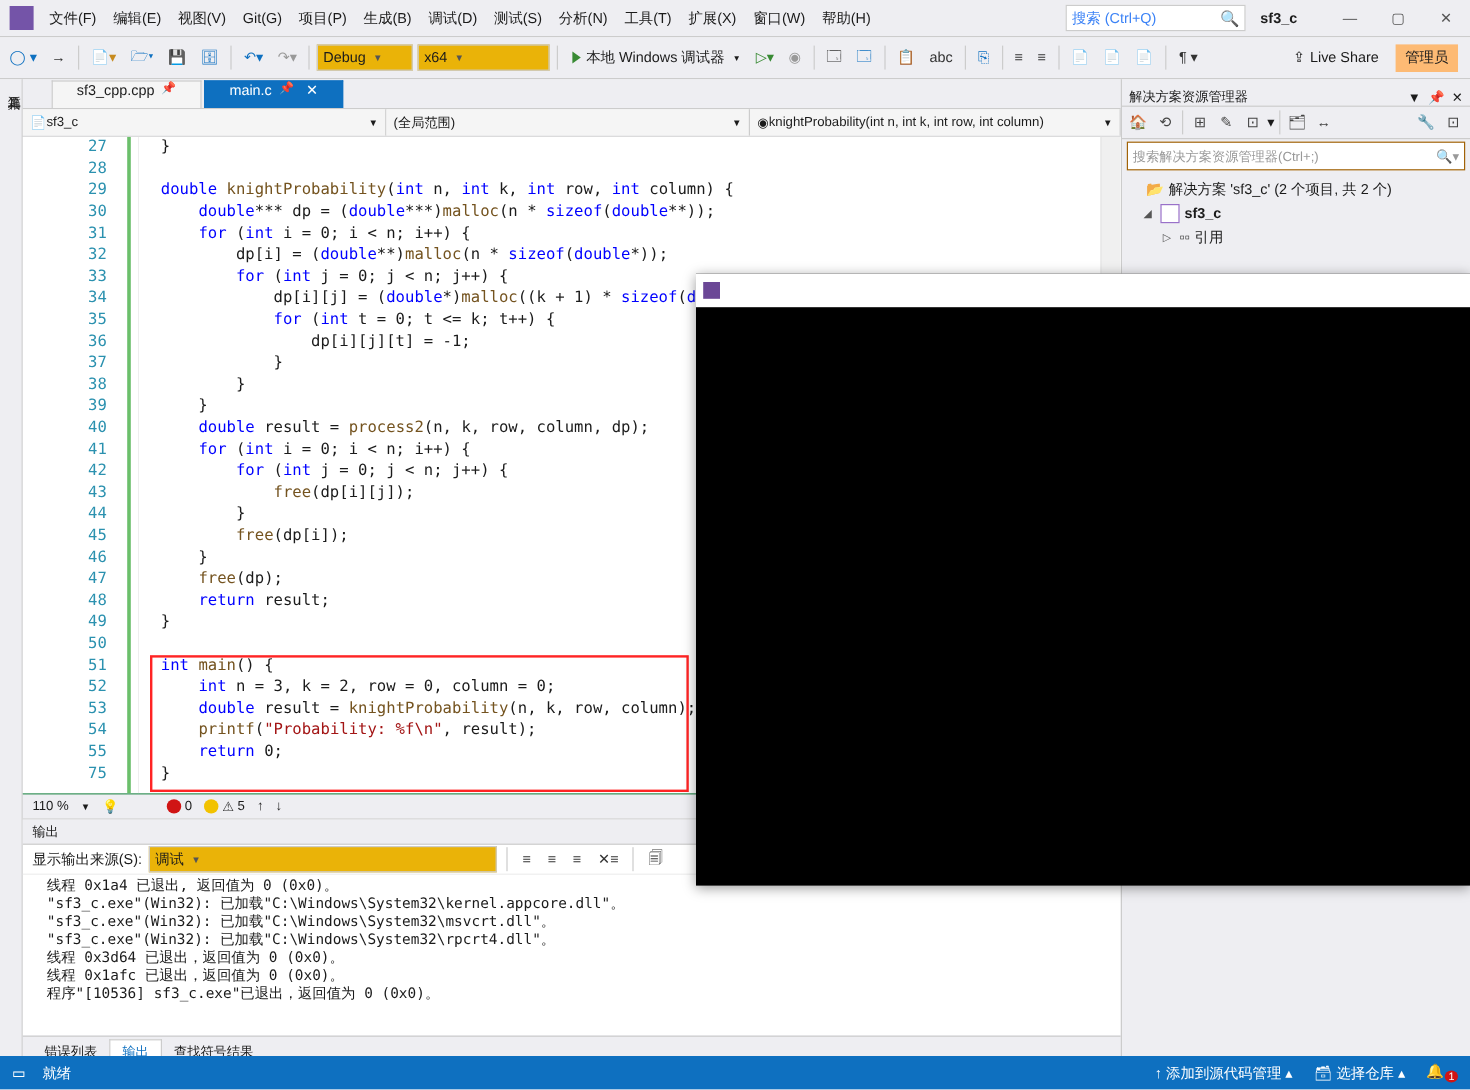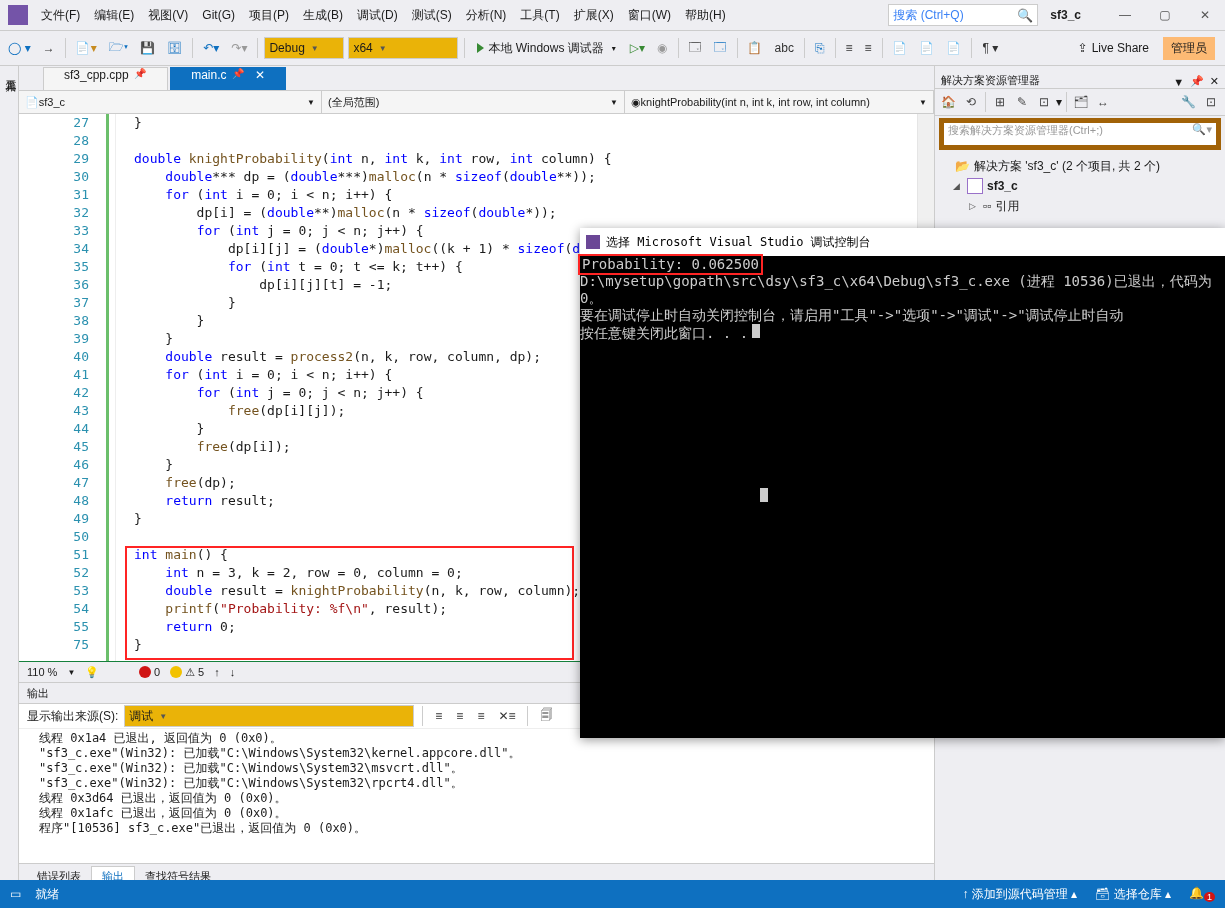--- a/index.html
+++ b/index.html
@@ -56,21 +56,21 @@
 .out-bar .combo{width:280px}
 .out-text{flex:1;font-family:"NSimSun",Consolas,monospace;font-size:12px;line-height:15px;padding:2px 20px;overflow:hidden;white-space:pre}
 .bottom-tabs{height:22px;background:#eeeef2;border-top:1px solid #ccc;display:flex;align-items:flex-end;padding-left:8px}
 .btab{padding:2px 10px;font-size:11px;border-top:1px solid transparent}
 .btab.active{background:#fff;border:1px solid #ccc;border-bottom:none;color:#0e70c0}
 .rightpane{width:290px;background:#eeeef2;border-left:1px solid #ccc;display:flex;flex-direction:column}
 .se-title{height:22px;display:flex;align-items:flex-end;padding:0 6px;font-size:11px;border-bottom:1px solid #ccc;gap:6px}
 .se-title .car{margin-left:auto}
 .se-toolbar{height:26px;display:flex;align-items:center;padding:0 4px;gap:2px;border-bottom:1px solid #ccc}
 .se-toolbar .ti{width:20px;height:20px;display:flex;align-items:center;justify-content:center;font-size:12px;color:#444}
-.se-search{height:22px;margin:2px 4px;border:5px solid #a16207;background:#fff;display:flex;padding:0 4px;font-size:11px;color:#999}
+.se-search{height:22px;margin:2px 4px;border:1px solid #a16207;background:#fff;display:flex;align-items:center;padding:0 4px;font-size:11px;color:#999}
 .tree{padding:4px 6px;font-size:12px;line-height:20px}
 .tree .row{display:flex;align-items:center;gap:4px}
 .tree .tw{width:10px;font-size:9px;color:#555}
 .tree .ic{width:14px;height:14px;border:1px solid #9971c9;background:#fff;display:inline-block}
 .tree .bold{font-weight:bold}
 .statusbar{position:absolute;bottom:0;left:0;right:0;height:28px;background:#0e70c0;color:#fff;display:flex;align-items:center;padding:0 10px;font-size:12px;gap:14px}
 .statusbar .right{margin-left:auto;display:flex;gap:18px;align-items:center}
 .console{position:absolute;left:580px;top:228px;width:645px;height:510px;background:#000;color:#ccc;font-family:"NSimSun",Consolas,monospace;font-size:14px;box-shadow:0 2px 10px rgba(0,0,0,0.4)}
 .console .ctitle{height:28px;background:#fff;color:#000;display:flex;align-items:center;padding:0 6px;font-size:12px;gap:6px}
 .console .cbody{padding:0;white-space:pre-wrap;line-height:17px}
@@ -314,21 +314,14 @@
   <div class="right">
     <span>↑ <span>添加到源代码管理</span> ▴</span>
     <span>🗃 <span>选择仓库</span> ▴</span>
     <span>🔔<sub style="background:#d01414;border-radius:50%;padding:0 3px;font-size:9px">1</sub></span>
   </div>
 </div>
 
 <div class="console">
   <div class="ctitle">
     <span style="width:14px;height:14px;background:#6b4796;display:inline-block"></span>
-    <span>选择 Microsoft Visual Studio 调试控制台</span>
-  </div>
-  <div class="cbody"><span class="hl">Probability: 0.062500</span><span id="conbody">
-D:\mysetup\gopath\src\dsy\sf3_c\x64\Debug\sf3_c.exe (进程 10536)已退出，代码为 0。
-要在调试停止时自动关闭控制台，请启用"工具"-&gt;"选项"-&gt;"调试"-&gt;"调试停止时自动
-按任意键关闭此窗口. . .</span><span class="cursor" style="margin-left:4px"></span>
-  <div style="position:absolute;top:260px;left:180px"><span class="cursor"></span></div>
   </div>
 </div>
 
 </body></html>

